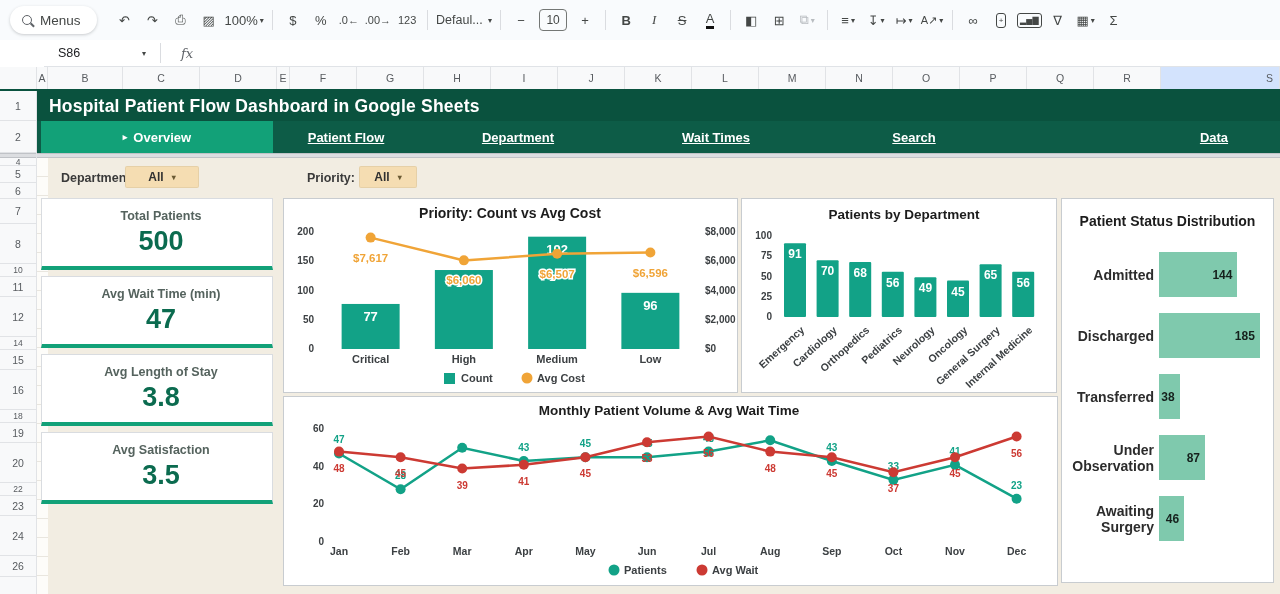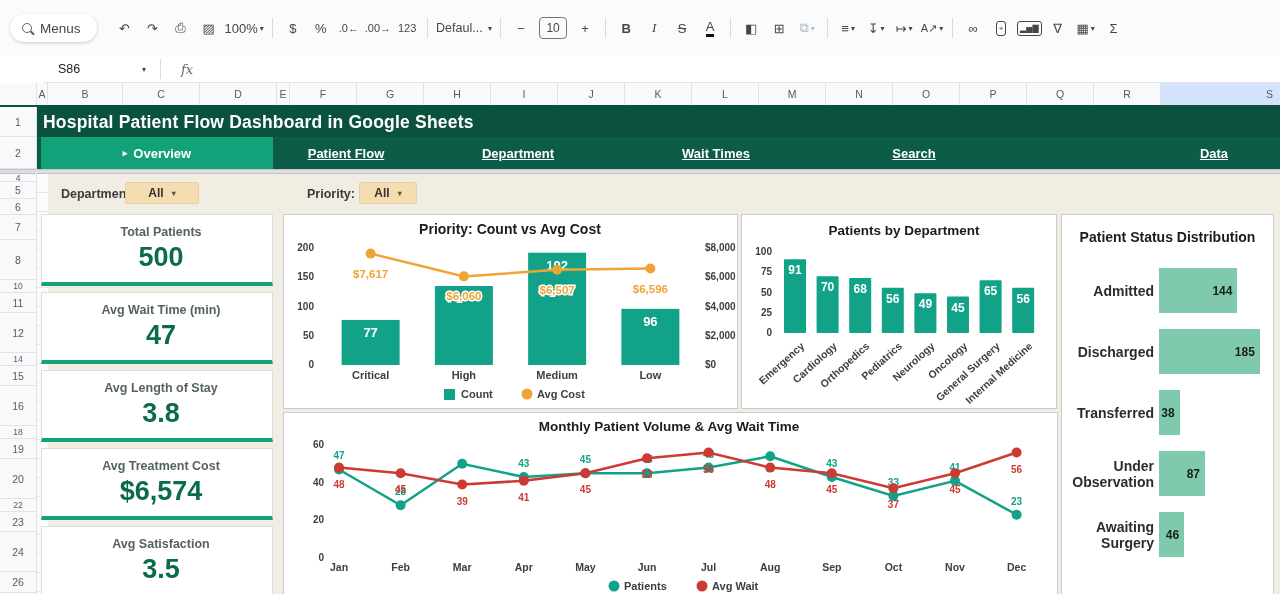--- a/index.html
+++ b/index.html
@@ -1,20 +1,20 @@
 <!DOCTYPE html>
 <html><head>
 <meta charset="utf-8">
 <style>
   html,body{margin:0;padding:0;}
   body{width:1280px;height:594px;overflow:hidden;font-family:"Liberation Sans",sans-serif;background:#fff;}
   .app{width:1280px;height:594px;display:flex;flex-direction:column;}
 
   
-  .toolbar{height:40px;background:#f9fbfd;display:flex;align-items:center;padding:8px 10px;flex:0 0 40px;}
+  .toolbar{height:40px;background:#f9fbfd;display:flex;align-items:center;padding:0 10px;flex:0 0 40px;}
   .menus-pill{background:#fff;border-radius:18px;height:28px;display:flex;align-items:center;gap:8px;
     padding:0 16px 0 12px;box-shadow:0 1px 3px rgba(60,64,67,.25);font-size:13.5px;color:#444746;margin-right:14px;cursor:default;}
   .mag{width:8px;height:8px;border:1.6px solid #5f6368;border-radius:50%;position:relative;display:inline-block;}
   .mag::after{content:"";position:absolute;width:5px;height:1.6px;background:#5f6368;transform:rotate(45deg);right:-4px;bottom:-2px;}
   .tbtn{min-width:24px;height:26px;display:flex;align-items:center;justify-content:center;color:#444746;
     font-size:13px;margin:0 2px;border-radius:4px;white-space:nowrap;}
   .tbtn.small{font-size:11px;}
   .caret{font-size:8px;color:#444746;margin-left:2px;}
   .tdiv{width:1px;height:20px;background:#dadce0;margin:0 6px;}
   .fontbox{font-size:12.5px;color:#444746;width:56px;display:flex;justify-content:space-between;align-items:center;}
@@ -36,21 +36,21 @@
   .colh.sel{flex:1;background:#d3e3fd;justify-content:flex-end;padding-right:6px;}
 
   
   .grid{flex:1;display:flex;min-height:0;}
   .gutter{width:36px;flex:0 0 36px;background:#f8f9fa;border-right:1px solid #e1e3e6;display:flex;flex-direction:column;}
   .rowh{border-bottom:1px solid #e1e3e6;font-size:10.5px;color:#575b5f;display:flex;align-items:center;justify-content:center;box-sizing:border-box;flex:0 0 auto;}
   .rowh.thin{font-size:8.5px;}
   .gdiv{background:#dcdee1;border-top:1px solid #c0c3c7;border-bottom:1px solid #c0c3c7;box-sizing:border-box;flex:0 0 auto;}
 
   .main{flex:1;display:flex;flex-direction:column;min-width:0;}
-  .titlebar{height:30px;flex:0 0 30px;background:#0a523e;color:#fff;font-weight:bold;font-size:17.5px;display:flex;align-items:center;padding-left:6px;letter-spacing:.2px;}
+  .titlebar{height:30px;flex:0 0 30px;background:#0a523e;color:#fff;font-weight:bold;font-size:17.5px;display:flex;align-items:center;padding-left:12px;letter-spacing:.2px;}
   .tabbar{height:32px;flex:0 0 32px;background:#0d5c47;position:relative;}
   .tab-active{position:absolute;top:0;height:100%;background:#12a178;color:#fff;font-weight:bold;font-size:13px;display:flex;align-items:center;justify-content:center;gap:6px;}
   .tab-active .arr{font-size:9px;}
   .tab-link{position:absolute;top:0;height:100%;display:flex;align-items:center;transform:translateX(-50%);color:#fff;font-weight:bold;font-size:13px;text-decoration:underline;cursor:pointer;}
   .mdiv{height:5px;flex:0 0 5px;background:#dcdee1;border-top:1px solid #c0c3c7;border-bottom:1px solid #c0c3c7;box-sizing:border-box;}
 
   .cream{flex:1;background:#f2ede2;position:relative;min-height:0;}
   .astrip{position:absolute;left:0;top:0;bottom:0;width:11px;background:repeating-linear-gradient(#fdfcf9 0 18px,#e9e6df 18px 19px);}
   .flabel{position:absolute;top:13px;font-size:12.5px;font-weight:bold;color:#3a3a3a;}
   .chip{position:absolute;top:8px;height:22px;background:#f5ddb2;border-radius:2px;display:flex;align-items:center;justify-content:center;font-size:12px;font-weight:bold;color:#303030;box-shadow:inset 0 0 0 1px rgba(0,0,0,.06);}
@@ -259,24 +259,20 @@
               <div class="lab">Total Patients</div>
               <div class="val">500</div>
             </div>
             <div class="kpi">
               <div class="lab">Avg Wait Time (min)</div>
               <div class="val">47</div>
             </div>
             <div class="kpi">
               <div class="lab">Avg Length of Stay</div>
               <div class="val">3.8</div>
-            </div>
-            <div class="kpi">
-              <div class="lab">Avg Treatment Cost</div>
-              <div class="val">$6,574</div>
             </div>
             <div class="kpi">
               <div class="lab">Avg Satisfaction</div>
               <div class="val">3.5</div>
             </div>
           </div>
 
         <div class="panel" id="p-priority">
           <svg width="453" height="193" viewBox="0 0 453 193">
               <text x="226" y="19" class="ctitle" text-anchor="middle">Priority: Count vs Avg Cost</text>

